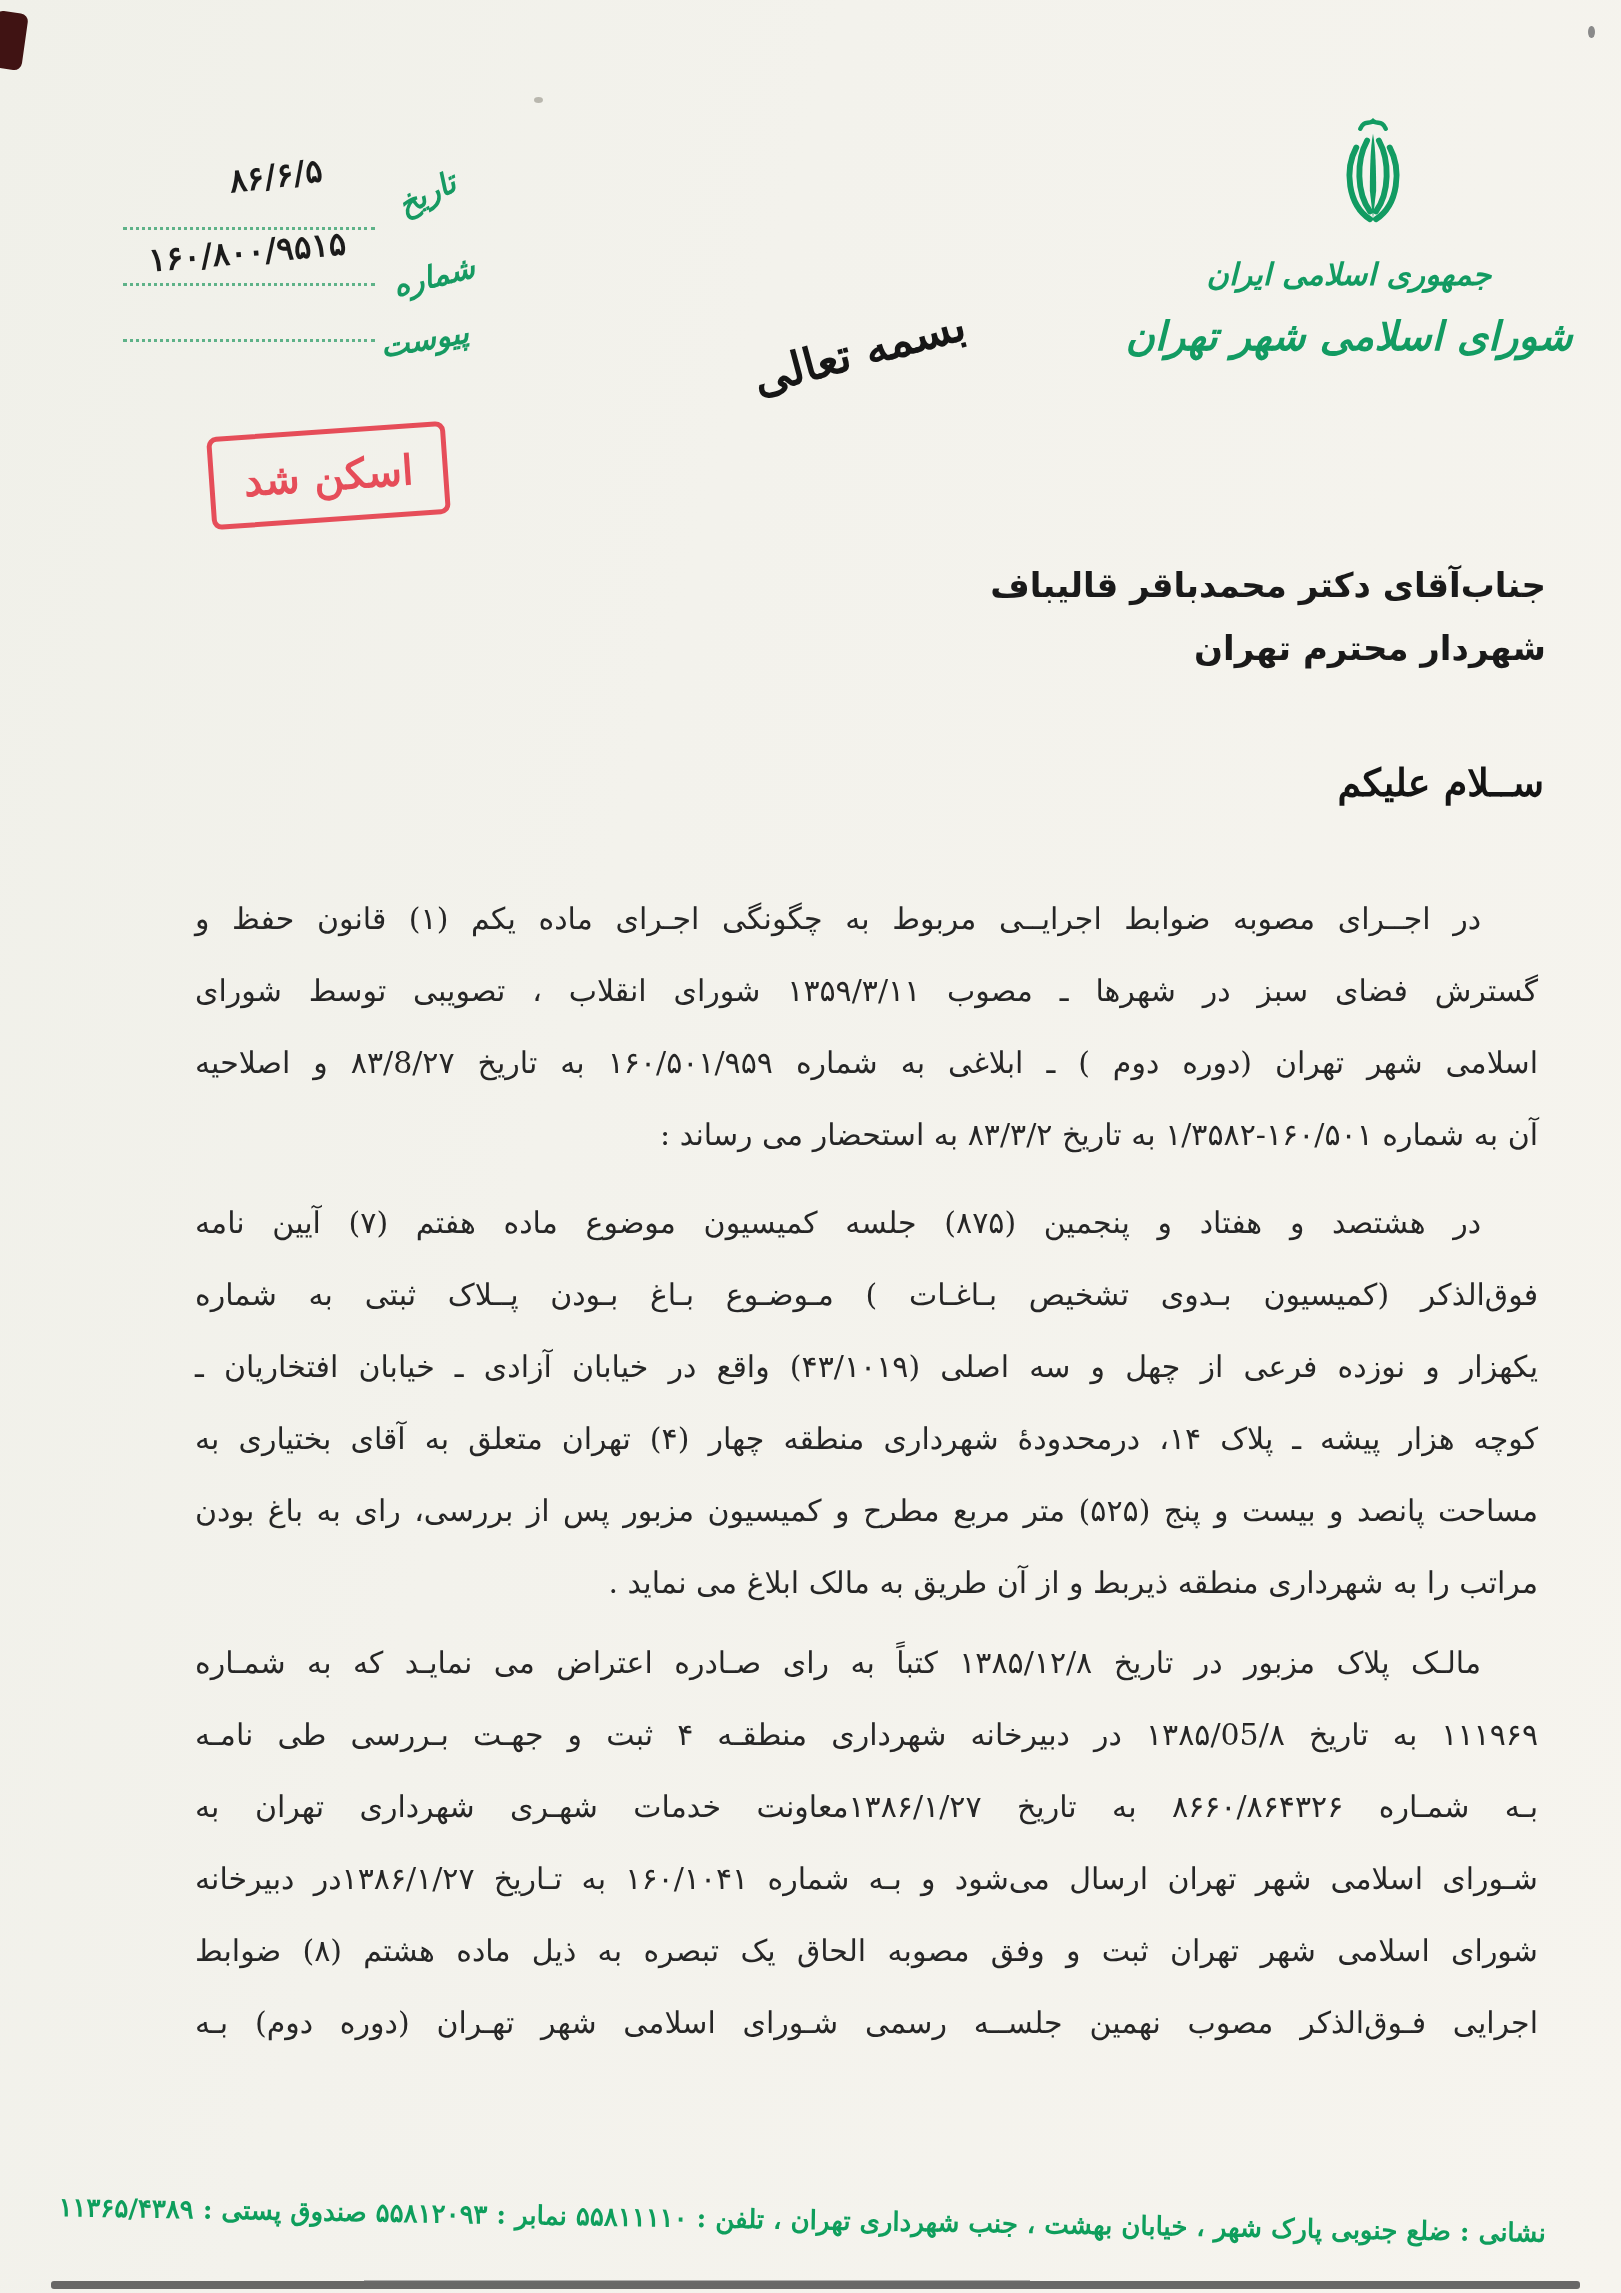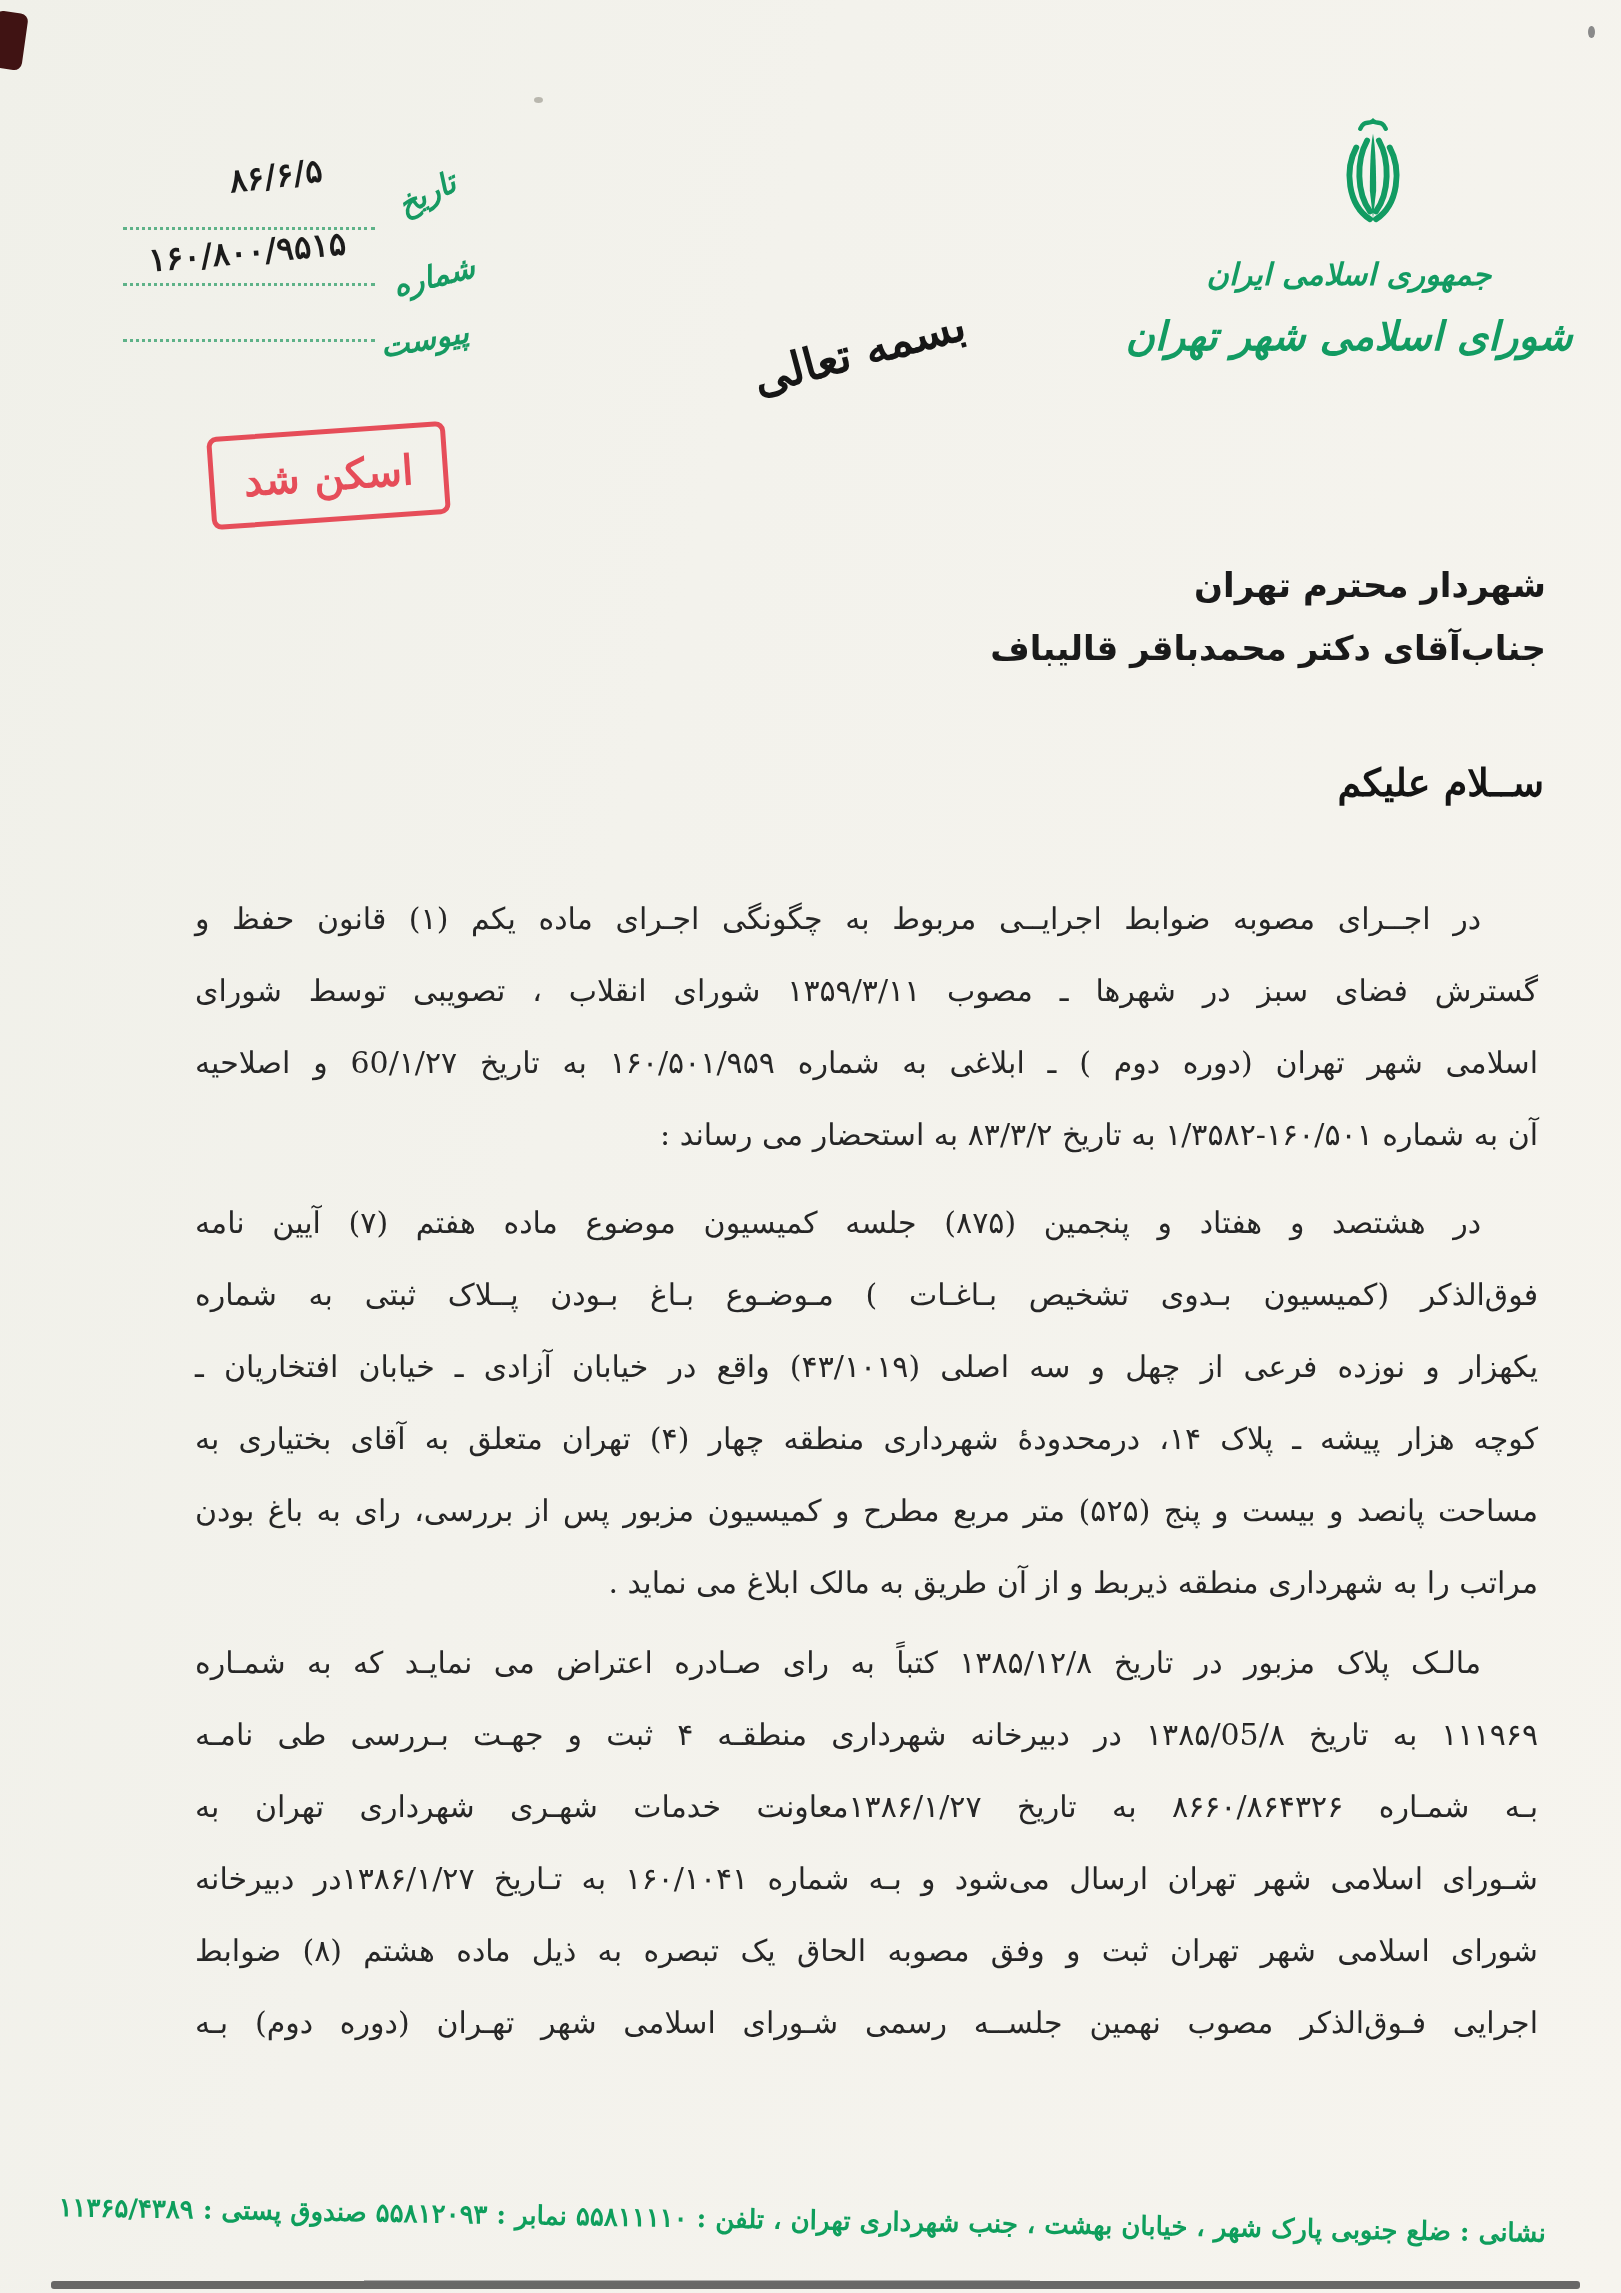--- a/index.html
+++ b/index.html
@@ -131,31 +131,31 @@
   </div>
 
   <div class="org">
     <div class="republic">جمهوری اسلامی ایران</div>
     <div class="council">شورای اسلامی شهر تهران</div>
   </div>
 
   <div class="bismillah">بسمه تعالی</div>
 
   <div class="recipient">
+    <div>جناب‌آقای دکتر محمدباقر قالیباف</div>
     <div>شهردار محترم تهران</div>
-    <div>جناب‌آقای دکتر محمدباقر قالیباف</div>
   </div>
 
   <div class="greeting">ســلام علیکم</div>
 
   <div class="body-text" id="body-text">
       <div class="para p1">
         <div class="bline just">در اجــرای مصوبه ضوابط اجرایــی مربوط به چگونگی اجـرای ماده یکم (۱) قانون حفظ و</div>
         <div class="bline just">گسترش فضای سبز در شهرها ـ مصوب ۱۳۵۹/۳/۱۱ شورای انقلاب ، تصویبی توسط شورای</div>
-        <div class="bline just">اسلامی شهر تهران (دوره دوم ) ـ ابلاغی به شماره ۱۶۰/۵۰۱/۹۵۹ به تاریخ 60/۱/۲۷ و اصلاحیه</div>
+        <div class="bline just">اسلامی شهر تهران (دوره دوم ) ـ ابلاغی به شماره ۱۶۰/۵۰۱/۹۵۹ به تاریخ ۸۳/8/۲۷ و اصلاحیه</div>
         <div class="bline">آن به شماره ۱۶۰/۵۰۱-۱/۳۵۸۲ به تاریخ ۸۳/۳/۲ به استحضار می رساند :</div>
       </div>
       <div class="para p2">
         <div class="bline just">در هشتصد و هفتاد و پنجمین (۸۷۵) جلسه کمیسیون موضوع ماده هفتم (۷) آیین نامه</div>
         <div class="bline just">فوق‌الذکر (کمیسیون بـدوی تشخیص بـاغـات ) مـوضـوع بـاغ بـودن پــلاک ثبتی به شماره</div>
         <div class="bline just">یکهزار و نوزده فرعی از چهل و سه اصلی (۴۳/۱۰۱۹) واقع در خیابان آزادی ـ خیابان افتخاریان ـ</div>
         <div class="bline just">کوچه هزار پیشه ـ پلاک ۱۴، درمحدودهٔ شهرداری منطقه چهار (۴) تهران متعلق به آقای بختیاری به</div>
         <div class="bline just">مساحت پانصد و بیست و پنج (۵۲۵) متر مربع مطرح و کمیسیون مزبور پس از بررسی، رای به باغ بودن</div>
         <div class="bline">مراتب را به شهرداری منطقه ذیربط و از آن طریق به مالک ابلاغ می نماید .</div>
       </div>

